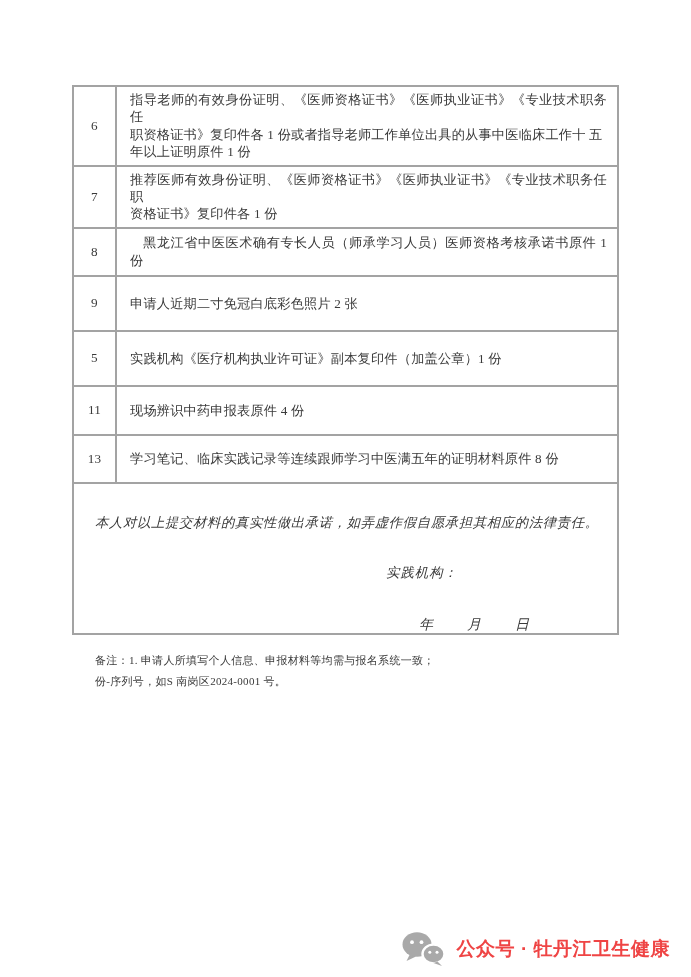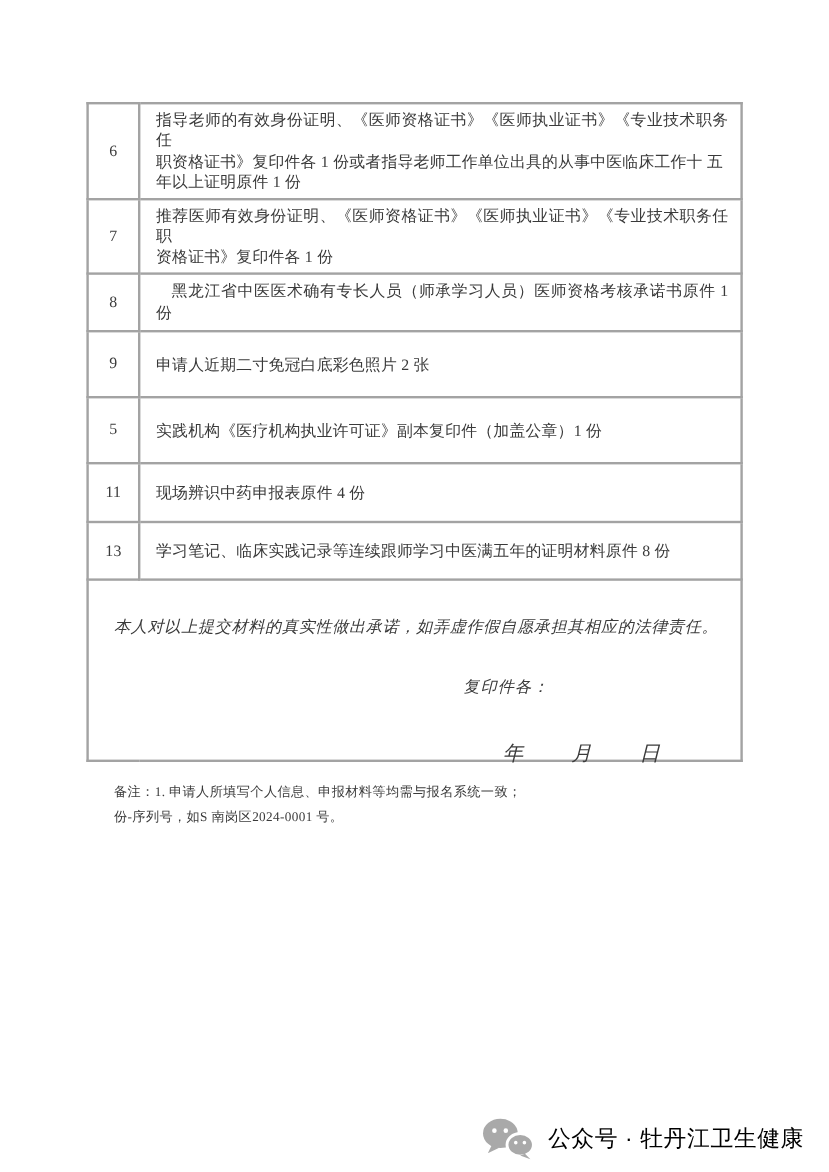--- a/index.html
+++ b/index.html
@@ -49,21 +49,21 @@
     position:absolute;top:30px;left:21px;right:16px;
     font-size:13.4px;line-height:18px;
     letter-spacing:0.6px;
   }
   .signature{
     position:absolute;top:80px;left:312px;
     font-size:13.4px;letter-spacing:1px;
   }
   .date-line{
     position:absolute;top:132px;left:345px;
-    font-size:17px;letter-spacing:2px;
+    font-size:14px;letter-spacing:2px;
     white-space:pre;
   }
   .notes{
     position:absolute;left:95px;top:650px;width:512px;
     font-size:11px;line-height:21px;
     letter-spacing:0.3px;
   }
   .note-indent{text-indent:38px;}
   .footer{
     position:absolute;right:21px;top:931px;
@@ -113,33 +113,33 @@
         <td class="no-cell">11</td>
         <td class="text-cell">现场辨识中药申报表原件 4 份</td>
       </tr>
       <tr class="h48">
         <td class="no-cell">13</td>
         <td class="text-cell">学习笔记、临床实践记录等连续跟师学习中医满五年的证明材料原件 8 份</td>
       </tr>
       <tr>
         <td class="promise-cell" colspan="2">
           <div class="statement">本人对以上提交材料的真实性做出承诺，如弄虚作假自愿承担其相应的法律责任。</div>
-          <div class="signature">复印件各：</div>
+          <div class="signature">实践机构：</div>
           <div class="date-line">年　　月　　日</div>
         </td>
       </tr>
     </tbody>
   </table>
 
   <div class="notes">
     <div class="note-line">备注：1. 申请人所填写个人信息、申报材料等均需与报名系统一致；</div>
     <div class="note-line">份-序列号，如S 南岗区2024-0001 号。</div>
   </div>
 
-  <div class="footer" id="footer-box" style="color: #000000;">
+  <div class="footer" id="footer-box" style="color: #ef4444; font-weight: bold;">
     <svg class="wx-icon" width="45" height="36" viewBox="0 0 45 36">
       <g id="wx-icon-shapes">
         <ellipse cx="16" cy="13.5" rx="14.5" ry="12.2" fill="#a9a9a9"></ellipse>
         <path d="M9 23 L5.5 30 L15 25.5 Z" fill="#a9a9a9"></path>
         <circle cx="11" cy="11.2" r="1.9" fill="#ffffff"></circle>
         <circle cx="20.5" cy="11.2" r="1.9" fill="#ffffff"></circle>
         <ellipse cx="32.5" cy="23" rx="11" ry="9.4" stroke="#ffffff" stroke-width="2.4" fill="#a9a9a9"></ellipse>
         <path d="M36.5 30.5 L41 35 L32.5 32 Z" fill="#a9a9a9"></path>
         <circle cx="28.8" cy="21.2" r="1.5" fill="#ffffff"></circle>
         <circle cx="36" cy="21.2" r="1.5" fill="#ffffff"></circle>

